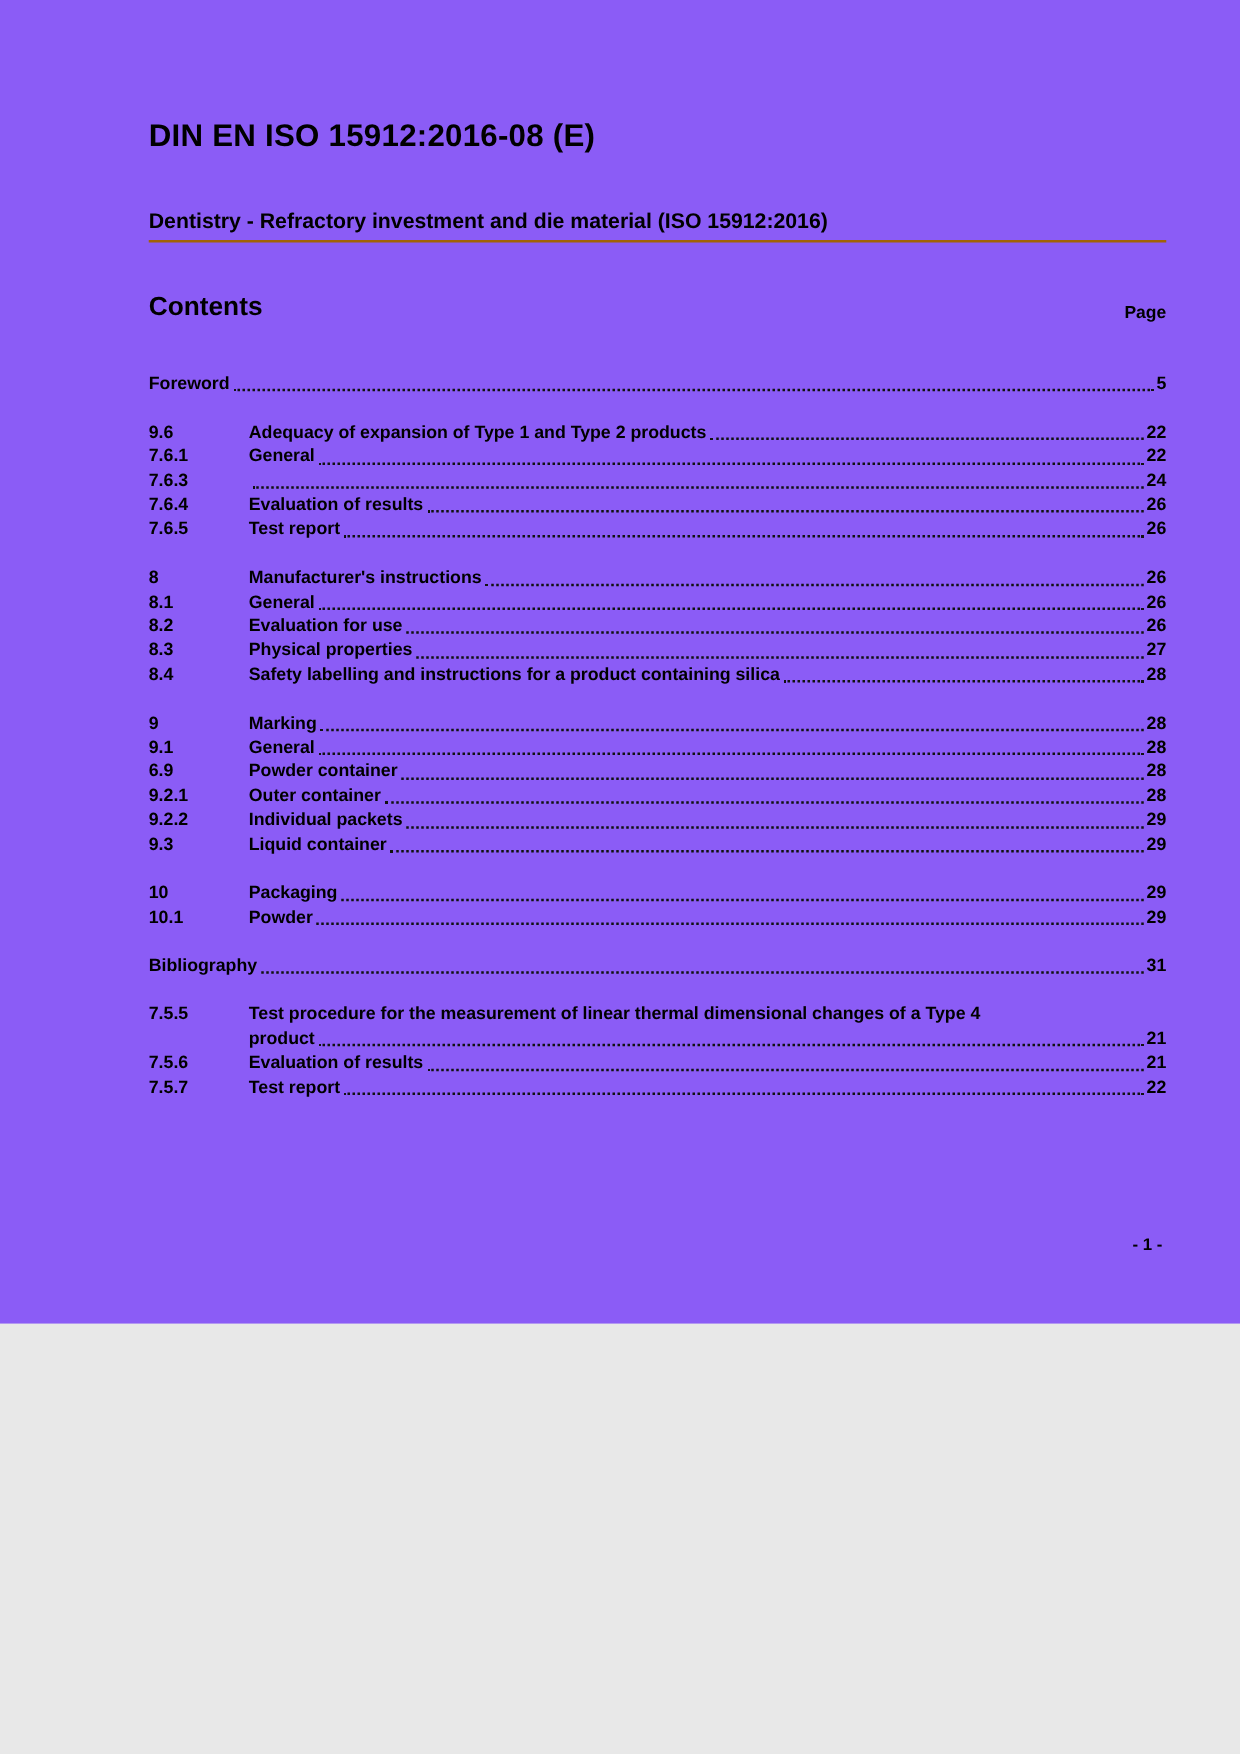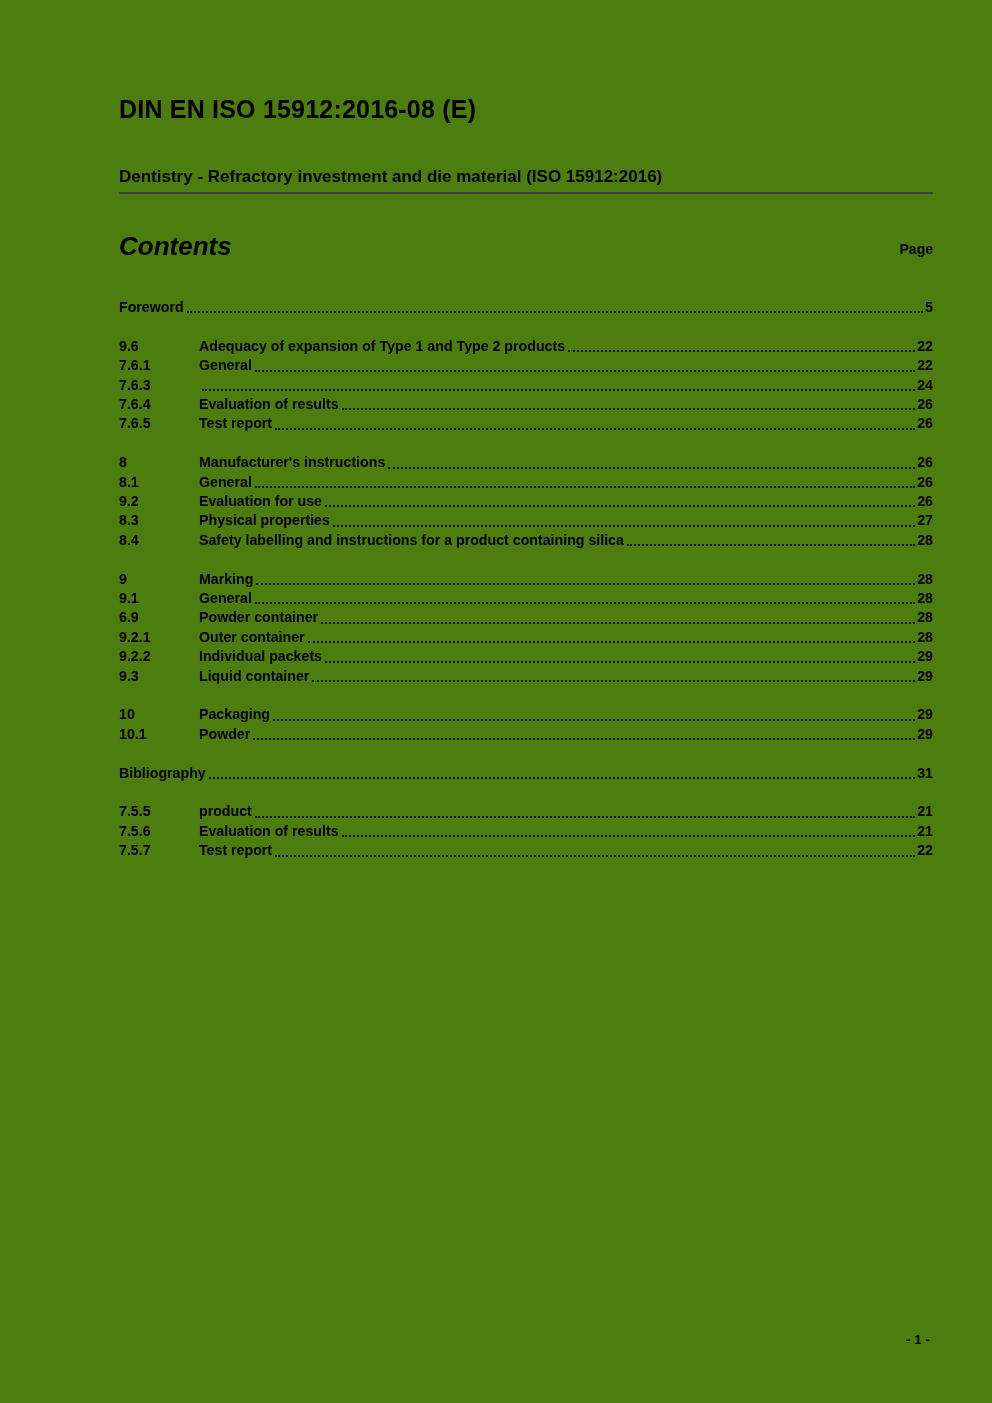--- a/index.html
+++ b/index.html
@@ -1,47 +1,47 @@
 <!DOCTYPE html>
 <html><head>
 <meta charset="utf-8">
 <style>
   html,body { margin:0; padding:0; background:#e8e8e8; }
   .page {
-    width:992px; height:1403px;
+    width:992px; height:1059px;
     margin:0 auto;
-    background:#4d7c0f;
+    background:#8b5cf6;
     color:#000000;
     font-family:"Liberation Sans", sans-serif;
     font-weight:bold;
     box-sizing:border-box;
     position:relative;
     padding:95px 59px 0 119px;
   }
   .doc-title {
     font-size:25px;
     line-height:28px;
     margin:0 0 44px 0;
     letter-spacing:0.2px;
   }
   .doc-subtitle {
     font-size:17px;
     line-height:20px;
     padding-bottom:5px;
-    border-bottom:2px solid #404040;
+    border-bottom:2px solid #a16207;
     margin:0 0 0 0;
   }
   .contents-row {
     display:flex;
     justify-content:space-between;
     align-items:flex-end;
     margin-top:40px;
     margin-bottom:40px;
   }
-  .contents-heading { font-size:26px; line-height:24px;font-style:italic; }
+  .contents-heading { font-size:21px; line-height:24px; }
   .page-col-label { font-size:14px; line-height:17px; }
 
   .toc { font-size:14.2px; }
   .toc-row {
     display:flex;
     align-items:flex-start;
     line-height:19.4px;
   }
   .toc-row.gap { margin-top:19.4px; }
   .toc-num {
@@ -157,21 +157,21 @@
         <span class="toc-num">8.1</span>
         <div class="toc-body">
           <div class="toc-line">
             <span class="toc-text">General</span>
             <span class="dots"></span>
             <span class="toc-page">26</span>
           </div>
         </div>
       </div>
       <div class="toc-row">
-        <span class="toc-num">9.2</span>
+        <span class="toc-num">8.2</span>
         <div class="toc-body">
           <div class="toc-line">
             <span class="toc-text">Evaluation for use</span>
             <span class="dots"></span>
             <span class="toc-page">26</span>
           </div>
         </div>
       </div>
       <div class="toc-row">
         <span class="toc-num">8.3</span>
@@ -278,20 +278,21 @@
           <div class="toc-line">
             <span class="toc-text">Bibliography</span>
             <span class="dots"></span>
             <span class="toc-page">31</span>
           </div>
         </div>
       </div>
       <div class="toc-row gap">
         <span class="toc-num">7.5.5</span>
         <div class="toc-body">
+          <div class="toc-line-plain">Test procedure for the measurement of linear thermal dimensional changes of a Type 4</div>
           <div class="toc-line">
             <span class="toc-text">product</span>
             <span class="dots"></span>
             <span class="toc-page">21</span>
           </div>
         </div>
       </div>
       <div class="toc-row">
         <span class="toc-num">7.5.6</span>
         <div class="toc-body">

